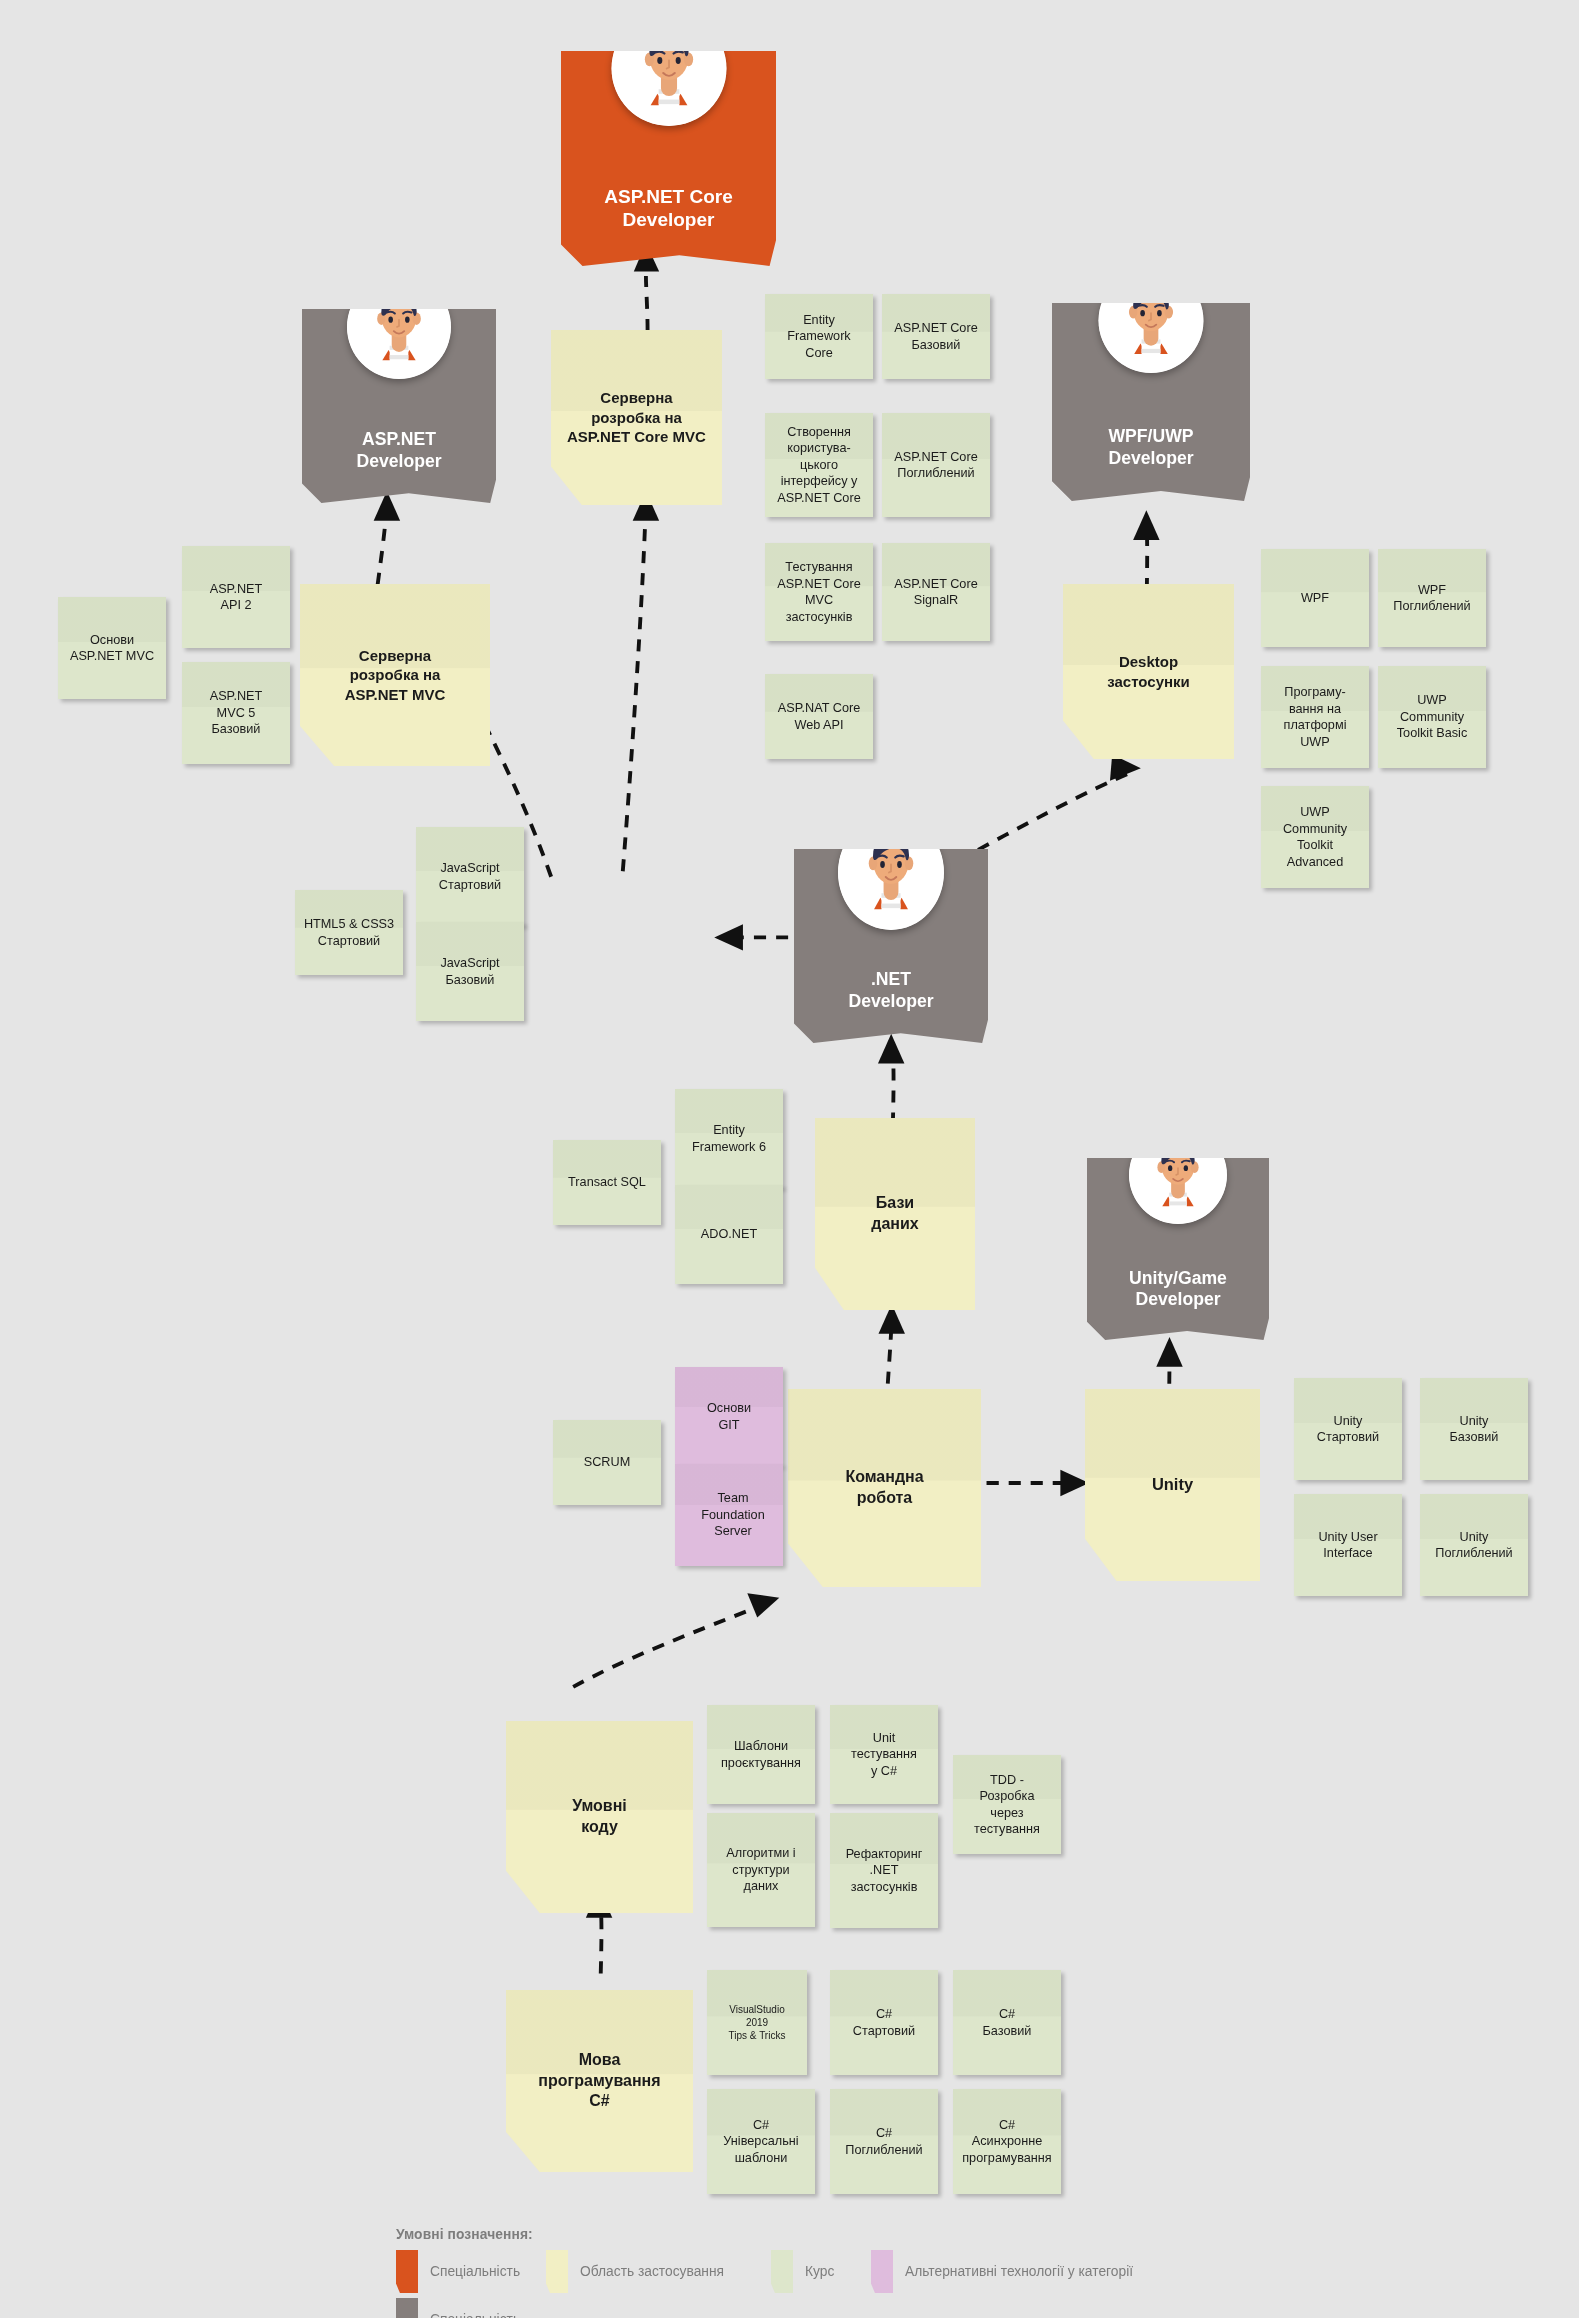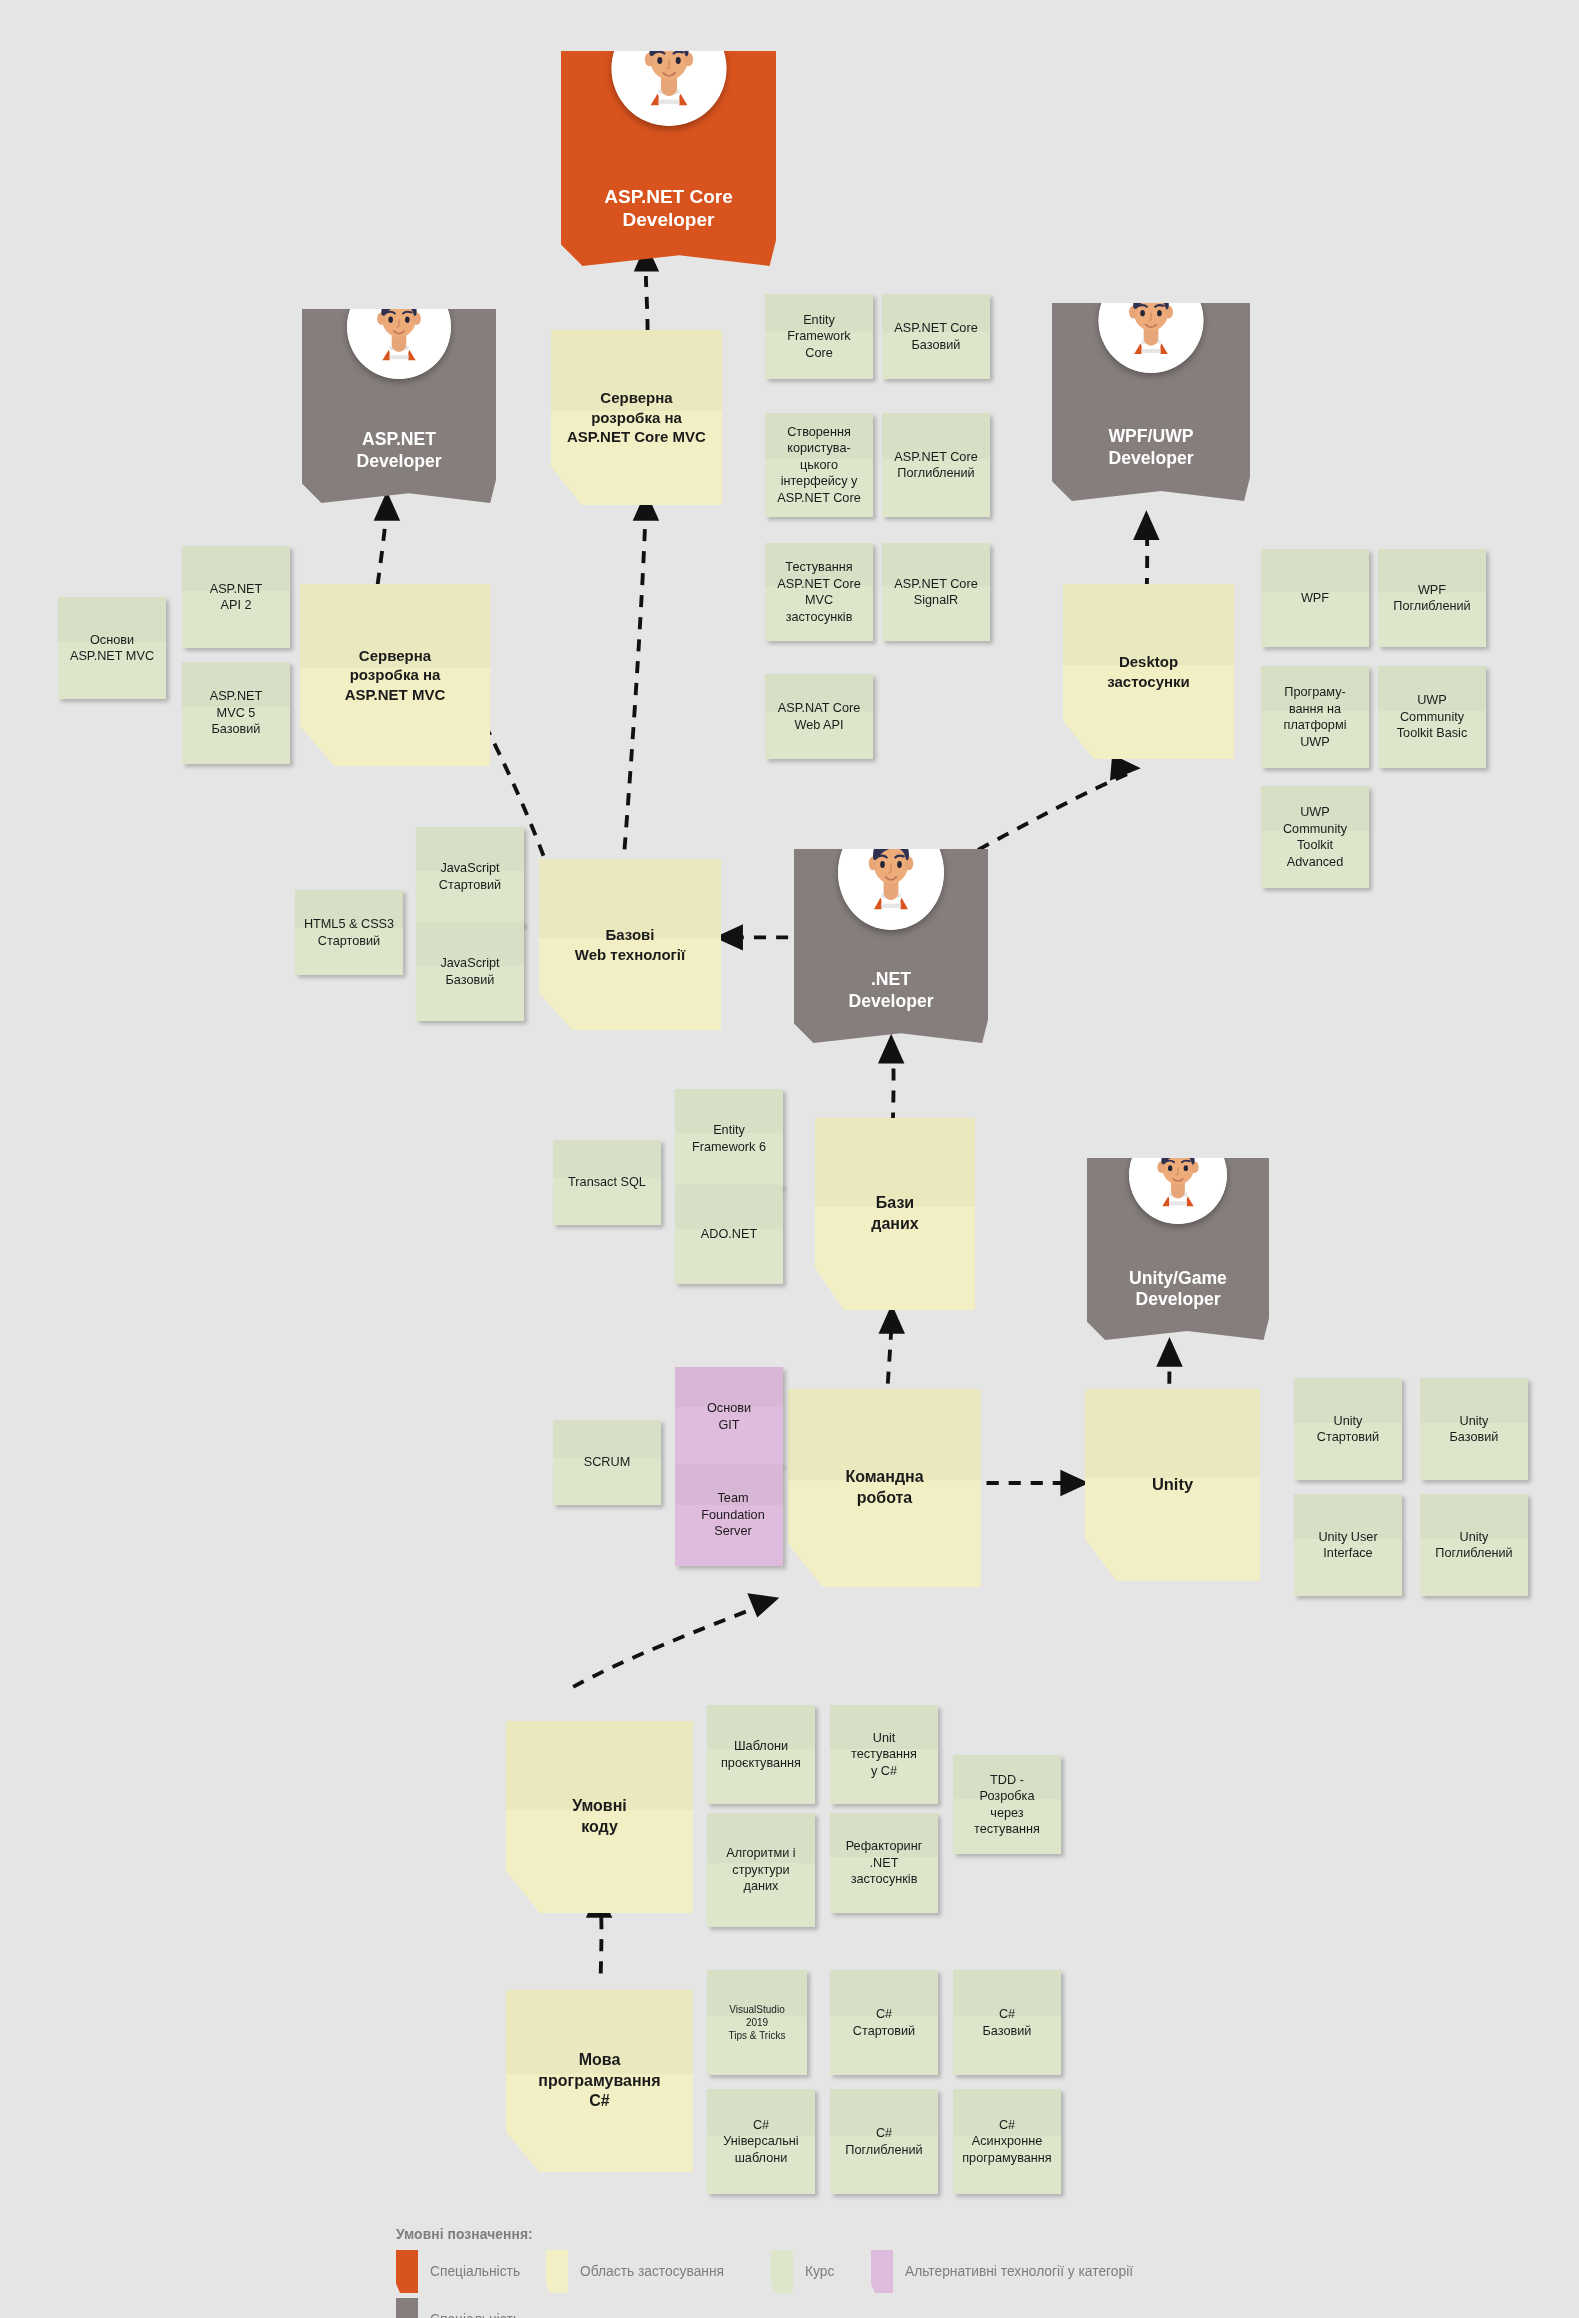--- a/index.html
+++ b/index.html
@@ -321,24 +321,20 @@
     <div class="inner" style="white-space:pre-line;">Серверна
 розробка на
 ASP.NET MVC</div>
   </div>
 
   <div class="sticky area" style="left:1063px;top:584px;width:171px;height:175px;font-size:15px;">
     <div class="inner" style="white-space:pre-line;">Desktop
 застосунки</div>
   </div>
 
-  <div class="sticky area" style="left:539px;top:859px;width:182px;height:171px;font-size:15px;">
-    <div class="inner" style="white-space:pre-line;">Базові
-Web технології</div>
-  </div>
 
   <div class="sticky area" style="left:815px;top:1118px;width:160px;height:192px;font-size:16px;">
     <div class="inner" style="white-space:pre-line;">Бази
 даних</div>
   </div>
 
   <div class="sticky area" style="left:788px;top:1389px;width:193px;height:198px;font-size:16px;">
     <div class="inner" style="white-space:pre-line;">Командна
 робота</div>
   </div>
@@ -499,21 +495,21 @@
     <div class="inner" style="white-space:pre-line;">TDD -
 Розробка
 через
 тестування</div>
   </div>
   <div class="card course" style="left:707px;top:1813px;width:108px;height:114px;font-size:12.7px;">
     <div class="inner" style="white-space:pre-line;">Алгоритми і
 структури
 даних</div>
   </div>
-  <div class="card course" style="left:830px;top:1813px;width:108px;height:100px;font-size:12.7px;">
+  <div class="card course" style="left:830px;top:1813px;width:108px;height:115px;font-size:12.7px;">
     <div class="inner" style="white-space:pre-line;">Рефакторинг
 .NET
 застосунків</div>
   </div>
 
   <div class="card course" style="left:707px;top:1970px;width:100px;height:105px;font-size:10px;">
     <div class="inner" style="white-space:pre-line;">VisualStudio
 2019
 Tips &amp; Tricks</div>
   </div>

